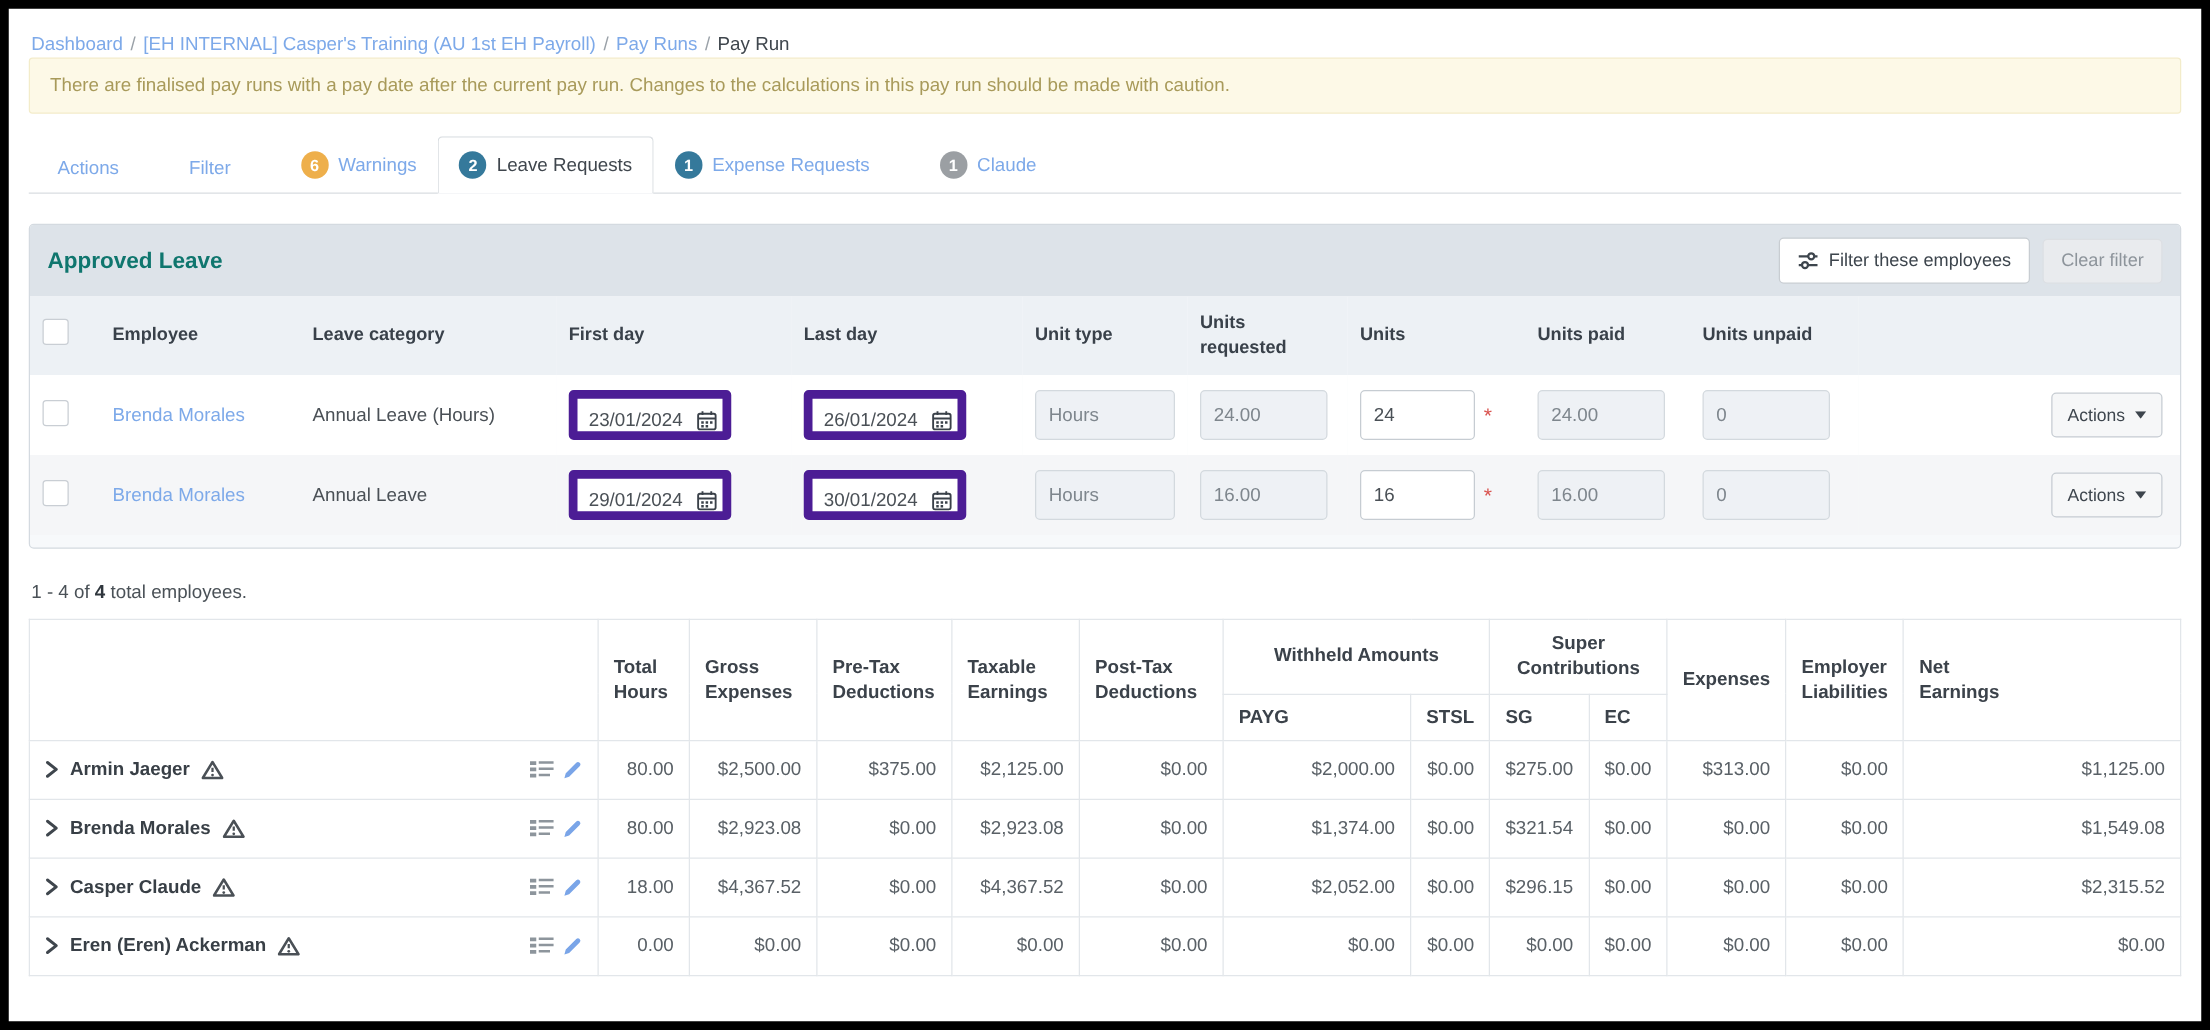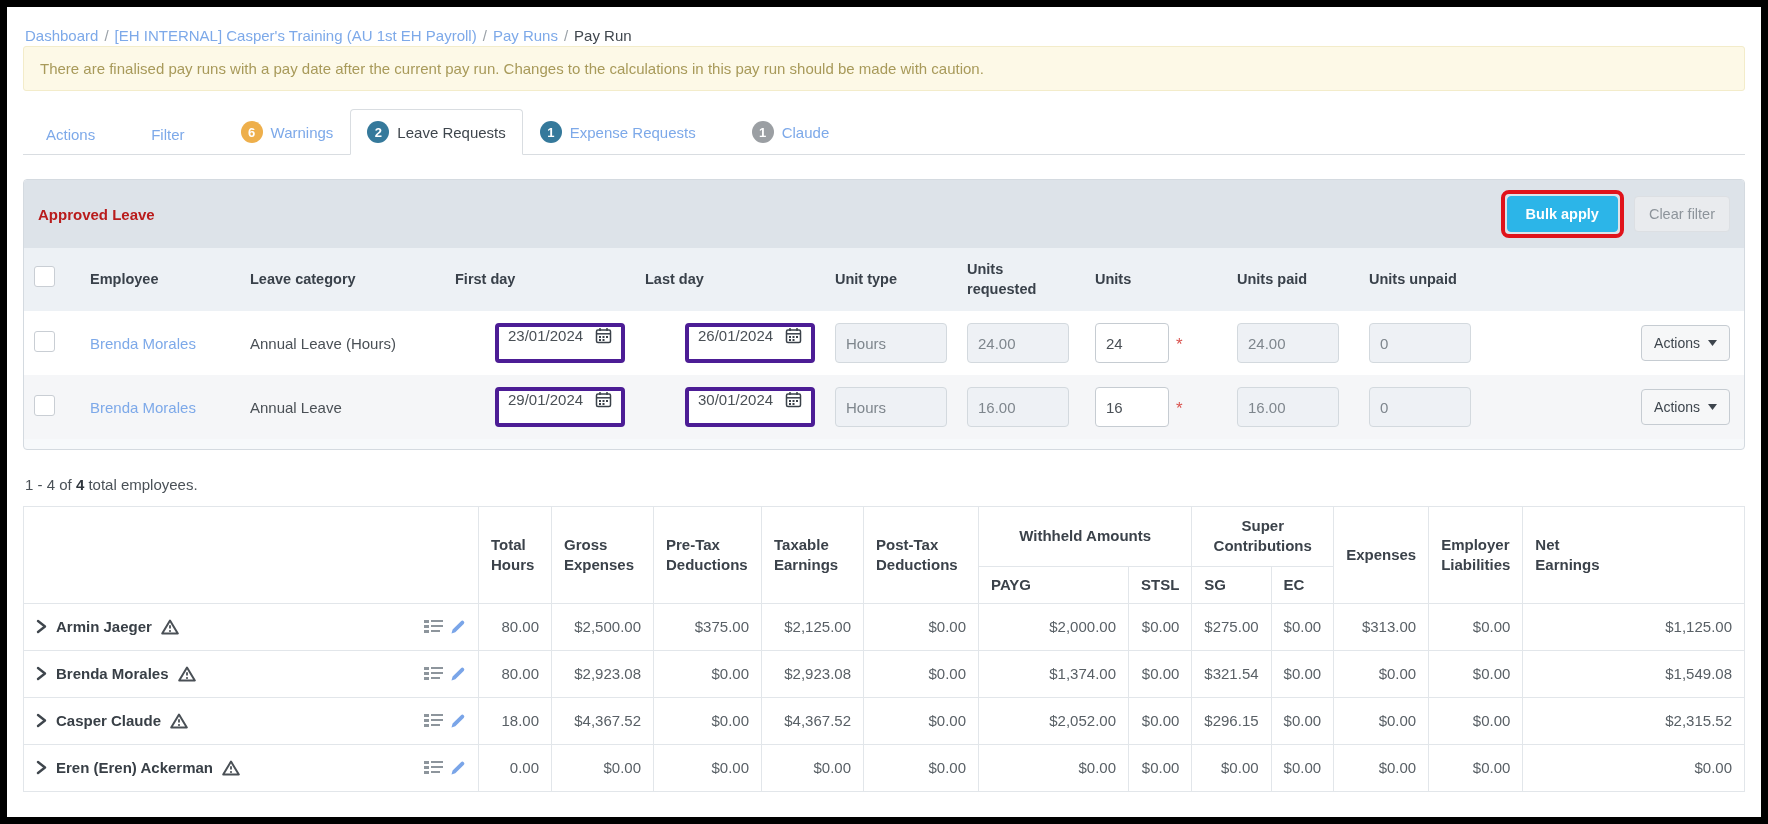--- a/index.html
+++ b/index.html
@@ -46,21 +46,21 @@
   .badge-warning { background: #eeaf4b; }
   .badge-info { background: #35799b; }
   .badge-muted { background: #9b9fa3; }
   .tab-spacer { width: 22px; }
   
   .panel { margin-top: 24px; border: 1px solid #d4dae0; border-radius: 4px; overflow: hidden; background: #f7f9fb; }
   .panel-header {
     background: #dde3e9; padding: 10px 14px; min-height: 52px;
     display: flex; align-items: center; justify-content: space-between;
   }
-  .panel-title { font-size: 15px; font-weight: bold; color: #b91c1c; text-align: center; }
+  .panel-title { font-size: 18px; font-weight: bold; color: #0f766e; text-align: center; }
   .panel-actions { display: flex; align-items: center; gap: 10px; }
   .annotation-ring { border: 4px solid #e0131b; border-radius: 8px; padding: 2px; background: transparent; }
   .btn { font-family: inherit; font-size: 14.5px; border-radius: 4px; padding: 9px 14px; cursor: pointer; display: inline-flex; align-items: center; gap: 8px; }
   .btn-primary { background: #2cb5e8; border: 1px solid #2cb5e8; color: #fff; font-weight: bold; padding: 9px 18px; }
   .btn-default { background: #fff; border: 1px solid #c8cdd2; color: #3d454d; }
   .btn-disabled { background: #e9ebee; border: 1px solid #dcdfe3; color: #8d949b; }
   
   .hide-row { padding: 14px 14px 12px 14px; display: flex; align-items: center; gap: 12px; font-size: 15px; color: #4a5157; }
   .checkbox { width: 21px; height: 21px; border-radius: 3px; display: inline-flex; align-items: center; justify-content: center; cursor: pointer; flex: 0 0 auto; }
   .checkbox.checked { background: #7da9e9; }
@@ -69,28 +69,28 @@
   table.leave { width: 100%; border-collapse: collapse; font-size: 15px; }
   table.leave thead tr { background: #edf1f5; }
   table.leave th { text-align: left; font-weight: bold; color: #39414a; font-size: 14.5px; padding: 12px 10px; line-height: 1.35; }
   table.leave th.units-head { max-width: 80px; }
   table.leave td { padding: 12px 10px; vertical-align: middle; }
   table.leave tbody tr:nth-child(1) { background: #fff; }
   table.leave tbody tr:nth-child(2) { background: #f5f6f8; }
   .emp-link { color: #7da9e9; text-decoration: none; }
   .leave-cat { color: #4a5056; }
   .input-group {
-    display: inline-flex; align-items: flex-start; justify-content: space-between;
-    width: 130px; height: 40px; background: #fff; border: 4px solid #4c1d95;
-    border-radius: 4px; padding: 0 9px; margin-left: 40px;
+    display: inline-flex; align-items: flex-end; justify-content: space-between;
+    width: 130px; height: 40px; background: #fff; border: 7px solid #4c1d95;
+    border-radius: 4px; padding: 0 9px;
   }
   .input-group input { border: none; outline: none; width: 86px; font-family: inherit; font-size: 15px; color: #4a5056; background: transparent; }
   .txt-input { height: 40px; border: 1px solid #c6ccd2; border-radius: 4px; font-family: inherit; font-size: 15px; color: #4a5056; padding: 0 10px; background: #fff; }
   .txt-input.disabled { background: #eef1f5; border-color: #d3d9de; color: #7e868d; }
-  .w-unit { width: 112px; } .w-req { width: 102px; } .w-units { width: 74px; } .w-paid { width: 102px; } .w-unpaid { width: 102px; }
+  .w-unit { width: 112px; } .w-req { width: 102px; } .w-units { width: 92px; } .w-paid { width: 102px; } .w-unpaid { width: 102px; }
   .req-star { color: #d9534f; font-size: 17px; margin-left: 7px; vertical-align: middle; }
   .actions-cell { text-align: right; padding-right: 14px !important; }
   .btn-actions { background: #f6f7f8; border: 1px solid #c6ccd2; color: #3d454d; font-size: 14px; padding: 9px 12px; }
   
   .count-line { margin-top: 26px; font-size: 15px; color: #4a5157; padding-left: 2px; }
   .count-line b { color: #2f363d; }
   
   table.summary { width: 100%; border-collapse: collapse; font-size: 15px; margin-top: 13px; background: #fff; }
   table.summary th, table.summary td { border: 1px solid #e2e6ea; }
   table.summary th { font-weight: bold; color: #3b424a; text-align: left; padding: 8px 12px; line-height: 1.35; vertical-align: middle; }
@@ -137,23 +137,33 @@
   <div class="tab">
     <span class="badge badge-muted">1</span>
     <span>Claude</span>
   </div>
 </div>
 
 <div class="panel">
   <div class="panel-header">
     <span class="panel-title">Approved Leave</span>
     <div class="panel-actions">
-      <span class="annotation-ring">
-        <button class="btn btn-primary">Bulk apply</button>
-      </span>
+      <button class="btn btn-default">
+        <span class="icon">
+          <svg width="17" height="17" viewBox="0 0 17 17">
+              <g stroke="#3d454d" stroke-width="1.8" fill="#fff">
+            <line x1="1" y1="5" x2="16" y2="5"></line>
+                <circle cx="11" cy="5" r="2.4"></circle>
+            <line x1="1" y1="12" x2="16" y2="12"></line>
+                <circle cx="6" cy="12" r="2.4"></circle>
+          </g>
+            </svg>
+        </span>
+        <span>Filter these employees</span>
+      </button>
       <button class="btn btn-disabled">Clear filter</button>
     </div>
   </div>
 
 
   <table class="leave">
     <colgroup>
       <col style="width:56px">
         <col style="width:160px">
         <col style="width:205px">

